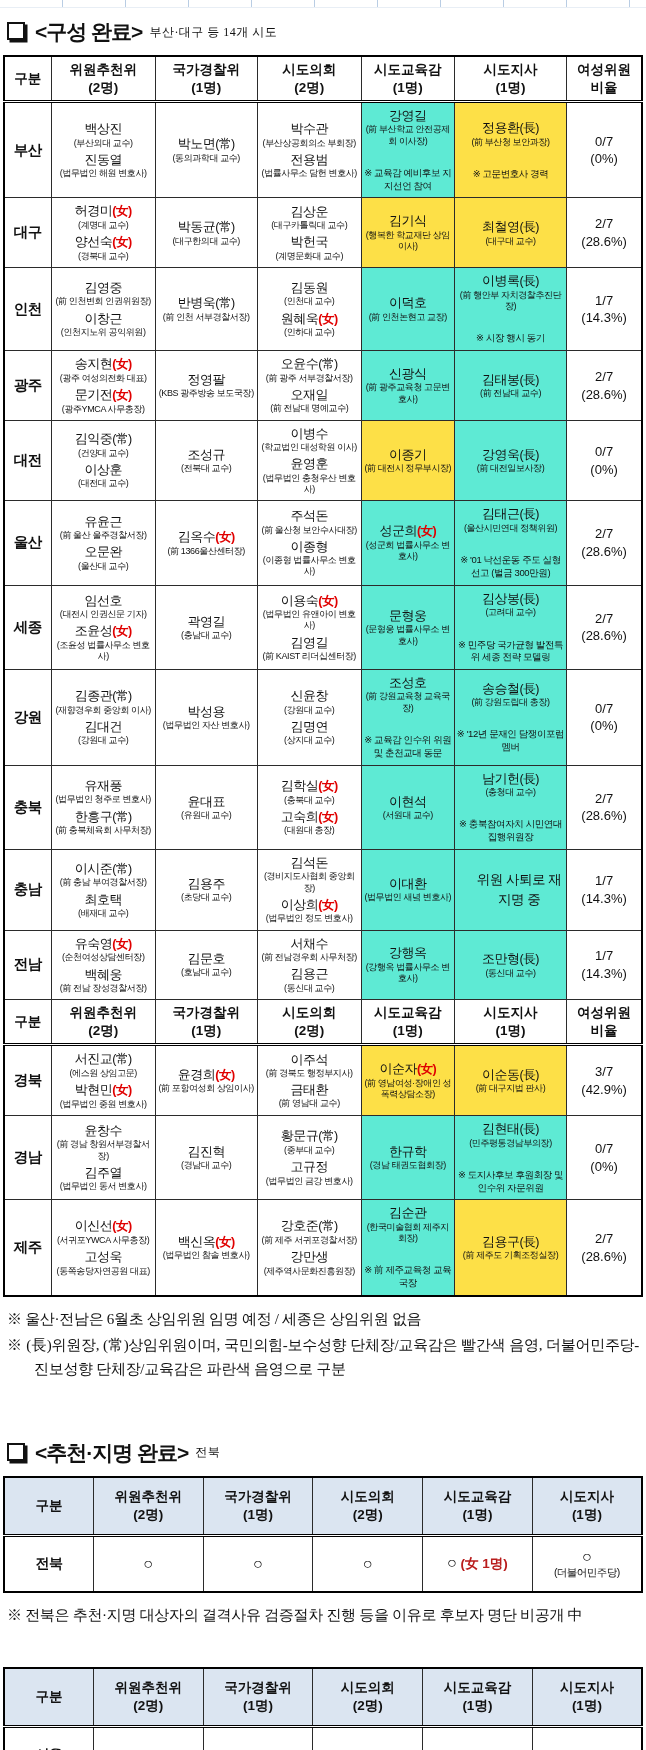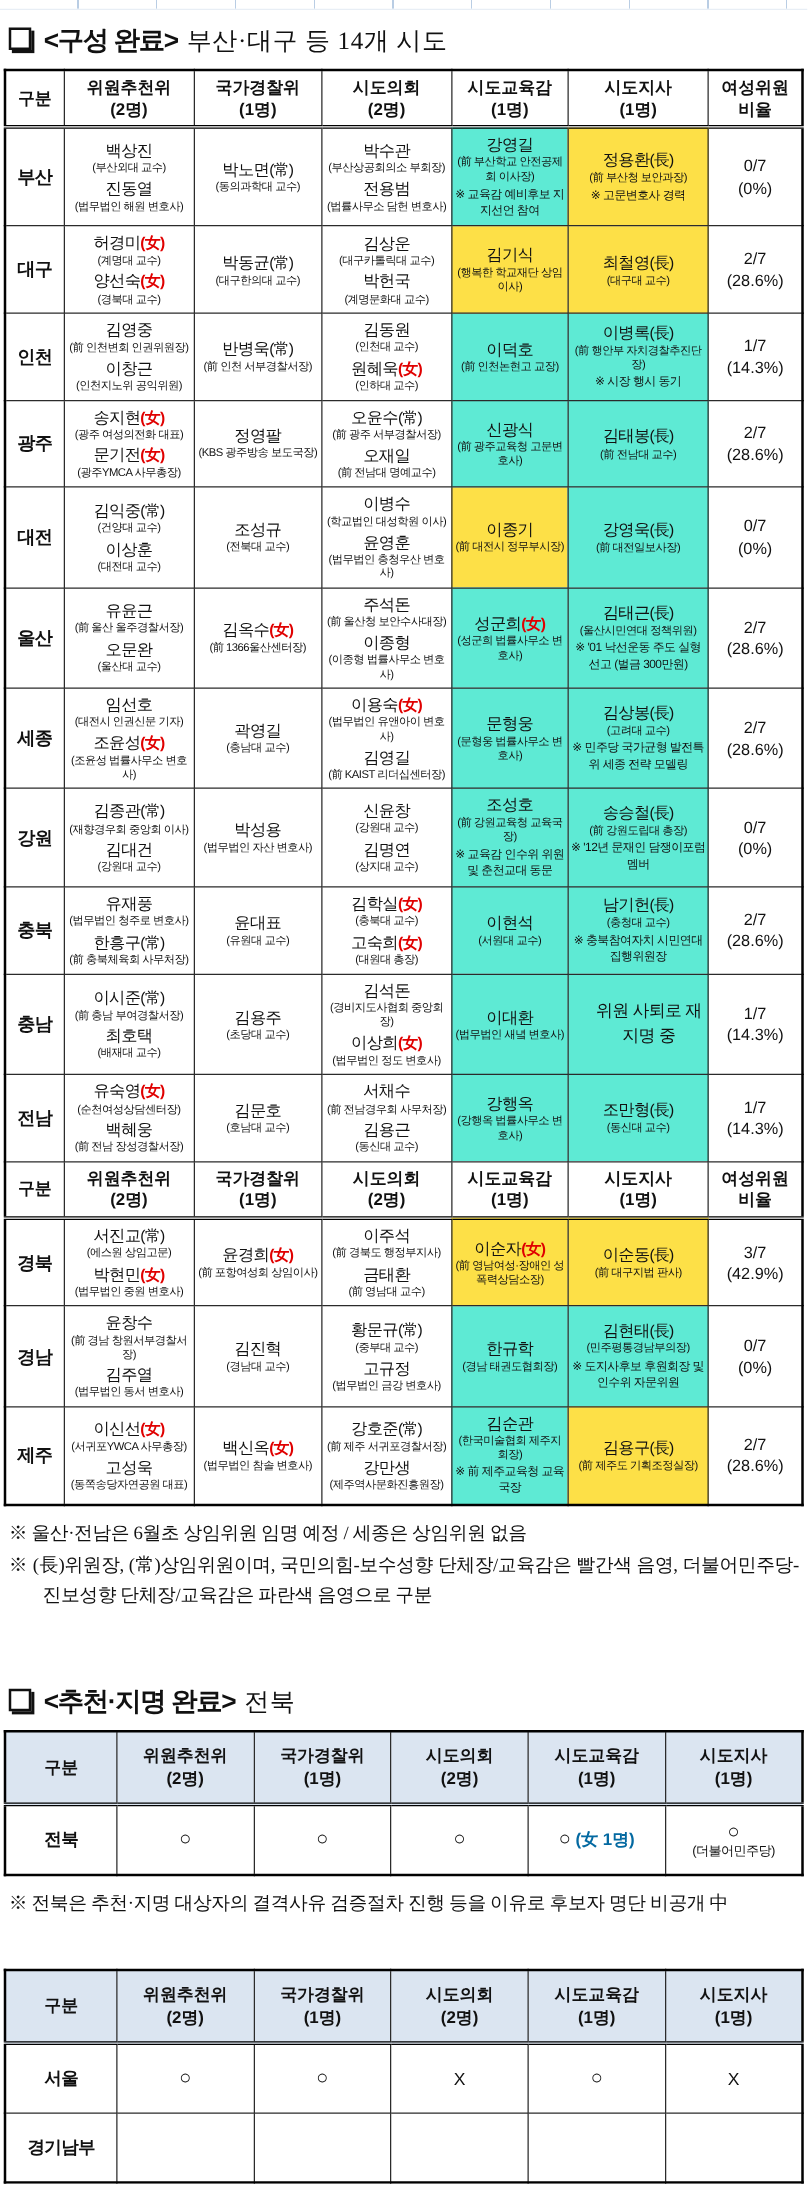--- a/index.html
+++ b/index.html
@@ -4,49 +4,49 @@
 <style>
   html,body{margin:0;padding:0;background:#ffffff;}
   body{width:646px;font-family:"Liberation Sans","DejaVu Sans",sans-serif;color:#111;}
   .top-strip{height:7px;border-bottom:1px solid #e8eef5;
     background:repeating-linear-gradient(90deg,#ffffff 0,#ffffff 62px,#b9cde4 62px,#b9cde4 63px);}
   .section{padding:0 3px;}
   .sec-title{display:flex;align-items:center;margin:10px 2px 9px 2px;}
   .bullet-box{display:inline-block;width:14px;height:14px;border:2px solid #111;background:#fff;
     box-shadow:2.5px 2.5px 0 0 #111;margin:0 10px 2px 2px;flex:0 0 auto;}
   .t-bold{font-weight:bold;font-size:21px;letter-spacing:-1px;}
-  .t-rest{font-family:"Liberation Serif","DejaVu Serif",serif;font-size:20px;margin-left:7px;letter-spacing:0.5px;}
+  .t-rest{font-family:"Liberation Serif","DejaVu Serif",serif;font-size:12px;margin-left:7px;letter-spacing:0.5px;}
   table{border-collapse:collapse;width:640px;table-layout:fixed;margin:0 auto;}
   .main-table{border:2px solid #000;}
   .main-table td,.main-table th{border:1px solid #2b2b2b;text-align:center;vertical-align:middle;padding:2px 1px;}
   .main-table tr.header-row th{font-size:13.5px;font-weight:bold;line-height:1.3;padding:4px 0;
     border-bottom:3px double #000;background:#fff;}
   .region{font-weight:bold;font-size:14.5px;letter-spacing:-0.5px;}
   .person{margin:3px 0;}
   .p-name{font-size:13px;line-height:1.25;letter-spacing:-0.5px;}
   .p-tag{font-size:12.5px;}
   .p-tag.red{color:#e00000;font-weight:bold;}
   .p-affil{font-size:9px;line-height:1.25;letter-spacing:-0.4px;color:#111;}
-  .p-note{font-size:9.5px;line-height:1.35;letter-spacing:-0.4px;margin-top:3px;}
+  .p-note{font-size:9.5px;line-height:1.35;letter-spacing:-0.4px;margin-top:20px;}
   .p-plain{font-size:13.5px;line-height:1.5;letter-spacing:-0.5px;padding-left:17px;}
   td.bg-blue{background:#5eead4;}
   td.bg-pink{background:#fde047;}
   .ratio{font-size:13px;line-height:1.35;margin-left:36px;}
   .notes{margin:10px 4px 0 4px;}
   .note-line{font-family:"Liberation Serif","DejaVu Serif",serif;font-size:15px;line-height:1.6;
     text-align:justify;padding-left:27px;text-indent:-27px;letter-spacing:-0.3px;margin:2px 0;}
   .sub-table{border:2px solid #000;}
   .sub-table th,.sub-table td{border:1px solid #2b2b2b;text-align:center;vertical-align:middle;}
   .sub-table tr.header-row th{background:#dbe5f1;font-size:13.5px;font-weight:bold;line-height:1.35;
     height:54px;border-bottom:3px double #000;}
   .sub-table td{height:52px;font-size:14px;}
   .sub-table td.region{font-size:14px;}
   .mark{font-size:16px;}
   .mark-x{font-size:14px;}
-  .red-inline{color:#0369a1;font-weight:bold;font-size:13.5px;}
+  .red-inline{color:#b91c1c;font-weight:bold;font-size:13.5px;}
   .cell-sub{display:block;font-size:10.5px;letter-spacing:-0.5px;line-height:1.1;margin-top:1px;}
   .gap-lg{height:46px;}
   .gap-md{height:38px;}
 </style>
 </head>
 <body>
 
 <div class="top-strip"></div>
 
 <div class="section">

